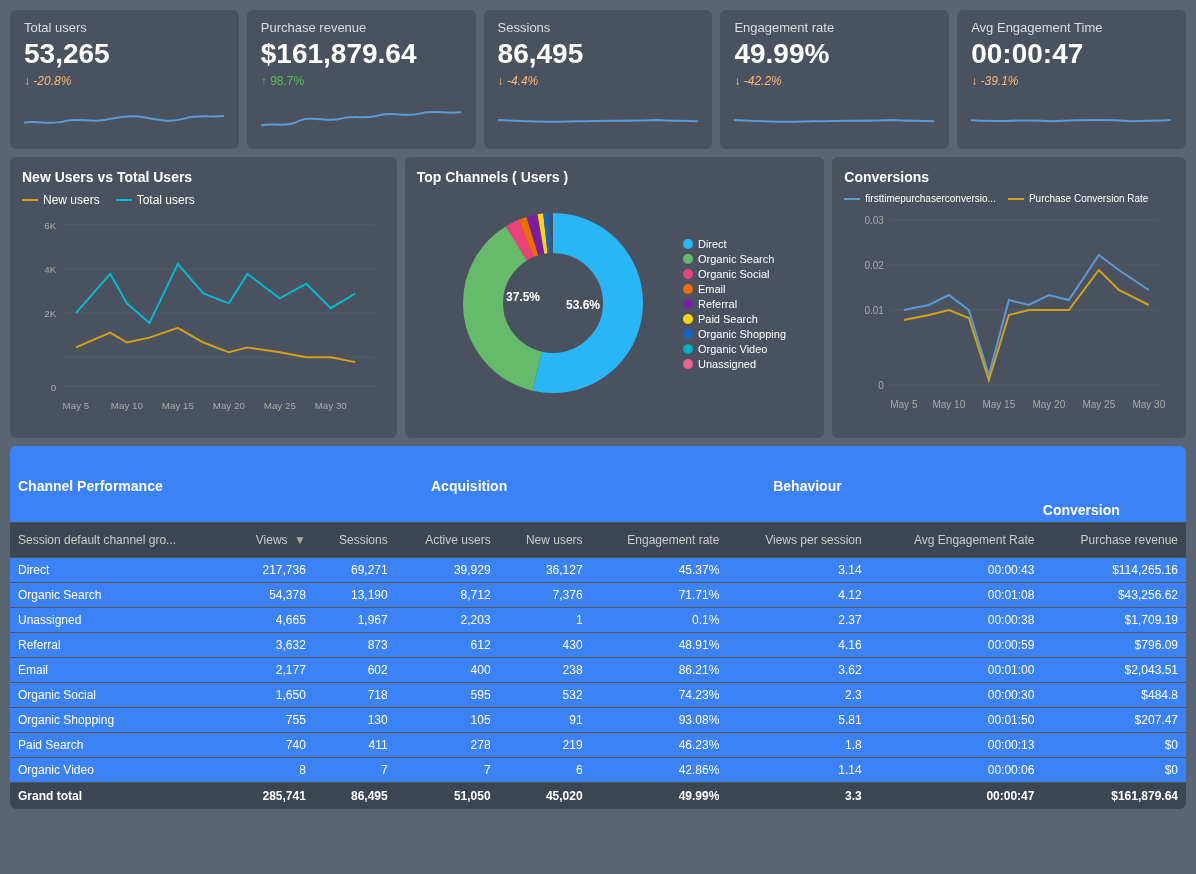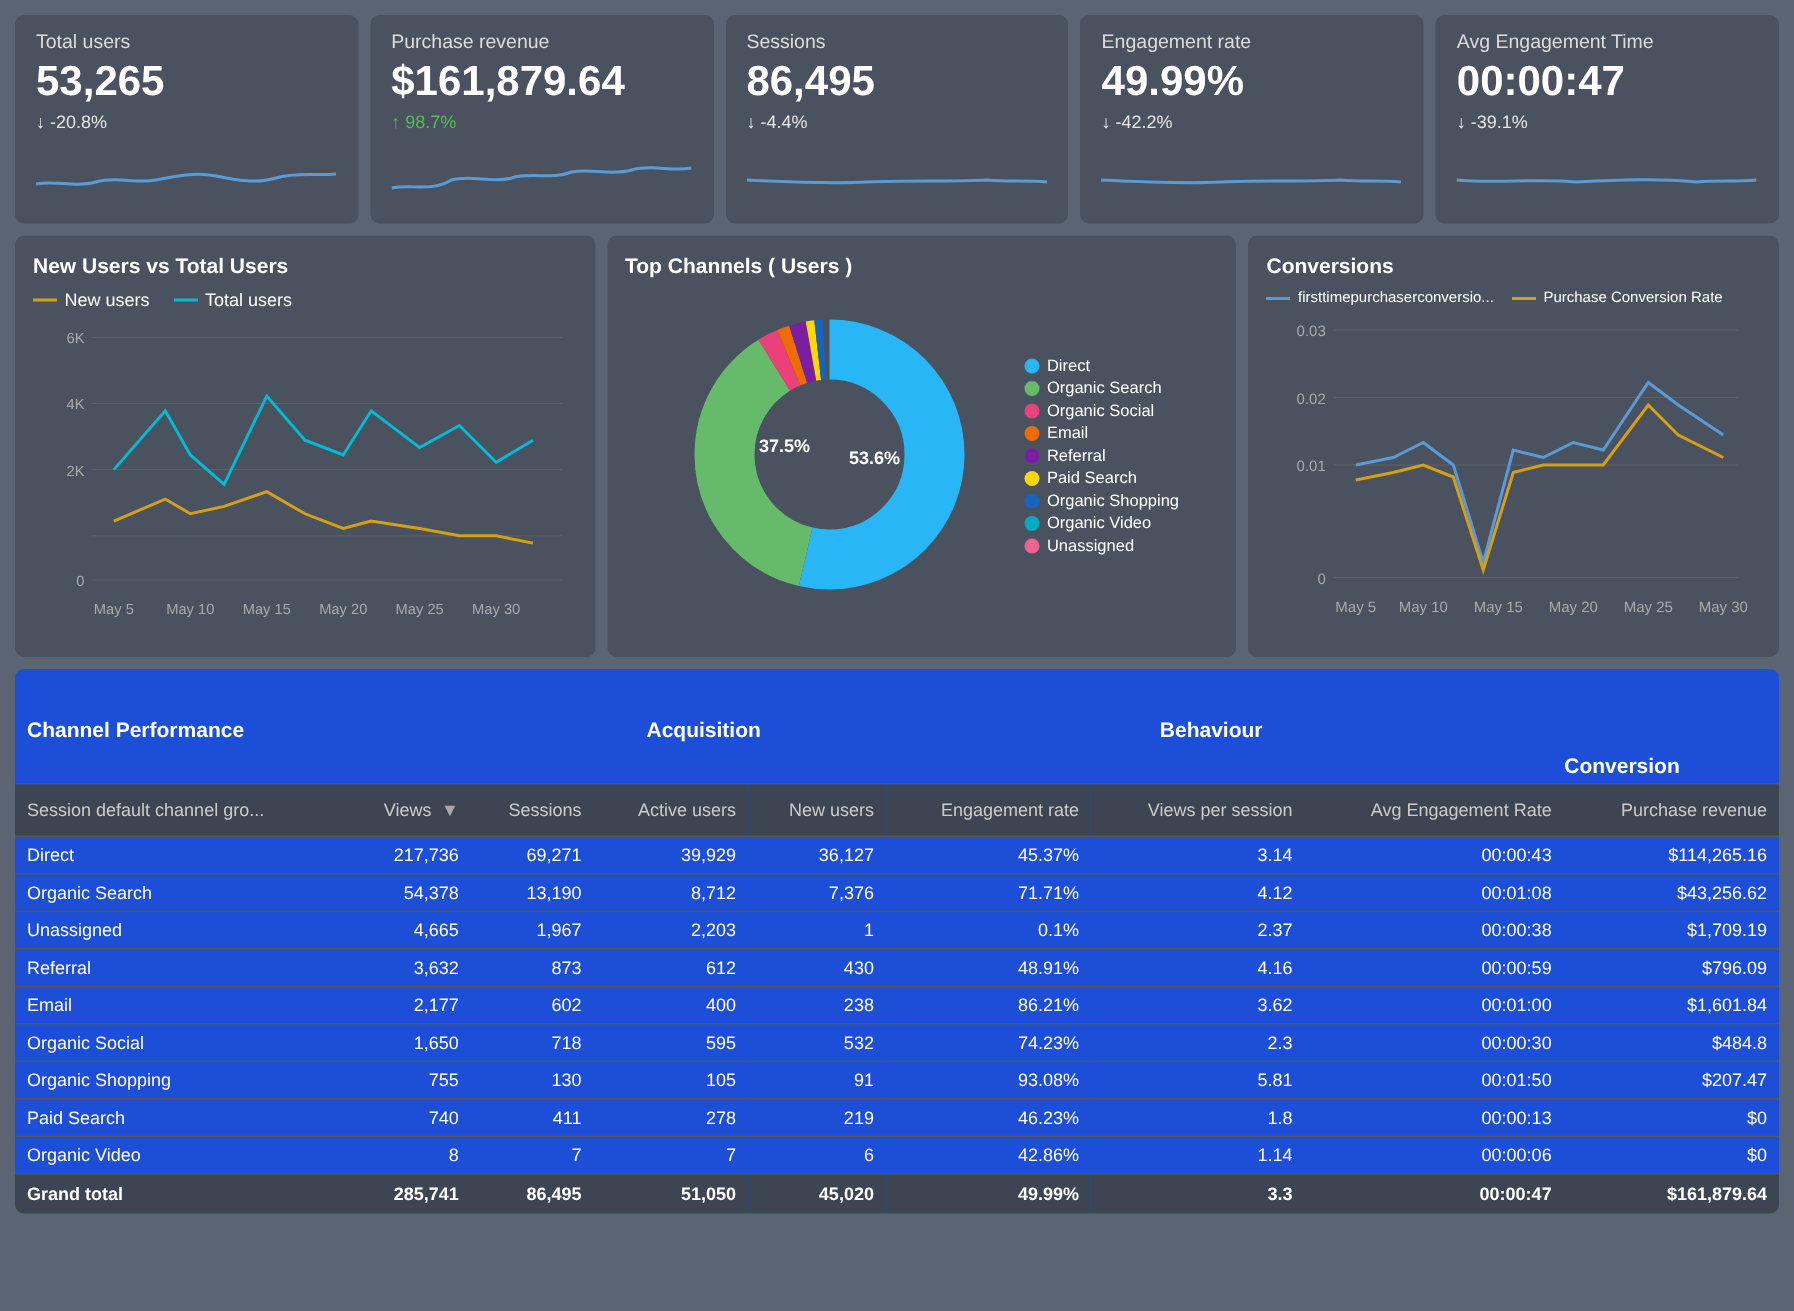--- a/index.html
+++ b/index.html
@@ -32,21 +32,21 @@
     .kpi-value {
       font-size: 28px;
       font-weight: bold;
       color: #fff;
       line-height: 1.1;
     }
     .kpi-change {
       font-size: 12px;
       margin-top: 4px;
     }
-    .kpi-change.down { color: #e5e5e5; }
+    .kpi-change.down { color: #fdba74; font-style: italic; }
     .kpi-change.up { color: #50c050; }
     .kpi-sparkline {
       margin-top: 8px;
       height: 40px;
     }
 
     
     .middle-row {
       display: flex;
       gap: 8px;
@@ -89,21 +89,21 @@
     
     .donut-container {
       display: flex;
       align-items: center;
       justify-content: center;
       gap: 20px;
     }
 
     
     .table-section {
-      background: #1d4ed8;
+      background: #3b82f6;
       margin: 0 10px 10px 10px;
       border-radius: 6px;
       overflow: hidden;
     }
 
     table {
       width: 100%;
       border-collapse: collapse;
       font-size: 12px;
     }
@@ -399,21 +399,21 @@
         </tr>
         <tr>
           <td>Email</td>
           <td>2,177</td>
           <td>602</td>
           <td>400</td>
           <td>238</td>
           <td>86.21%</td>
           <td>3.62</td>
           <td>00:01:00</td>
-          <td>$1,601.84</td>
+          <td>$2,043.51</td>
         </tr>
         <tr>
           <td>Organic Social</td>
           <td>1,650</td>
           <td>718</td>
           <td>595</td>
           <td>532</td>
           <td>74.23%</td>
           <td>2.3</td>
           <td>00:00:30</td>

